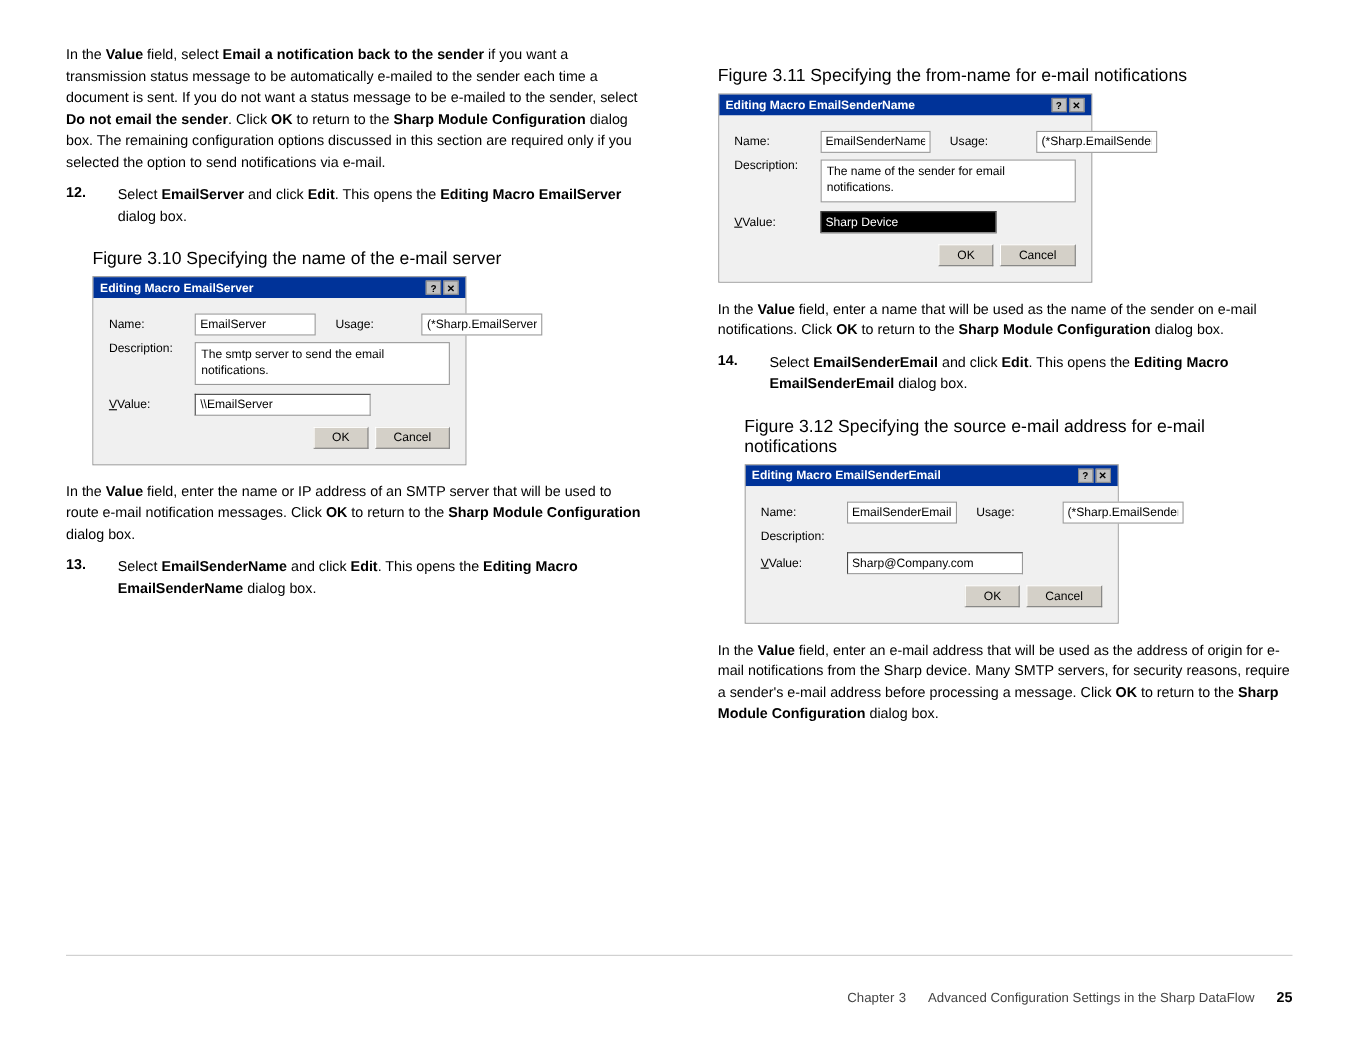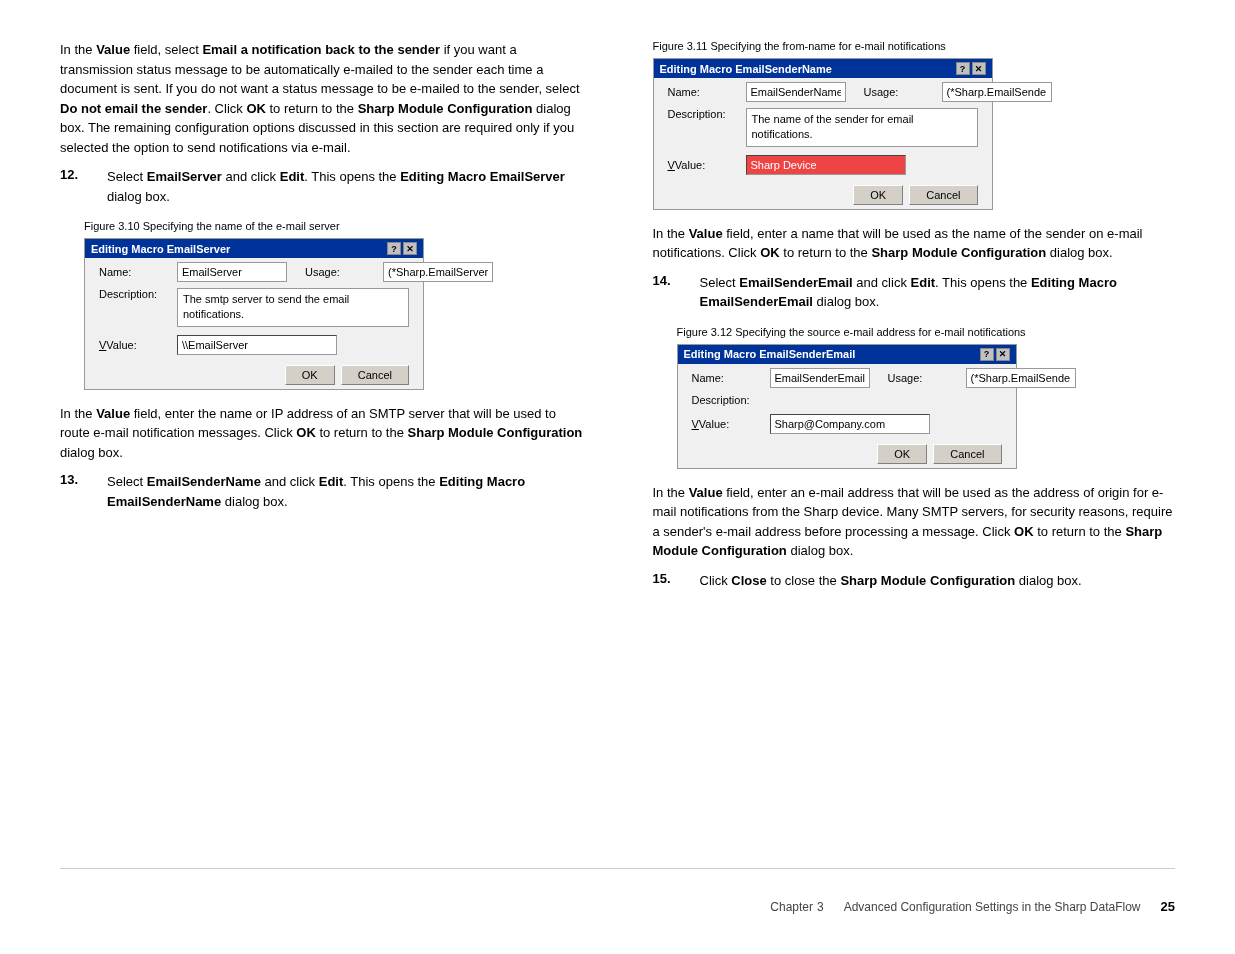--- a/index.html
+++ b/index.html
@@ -42,23 +42,24 @@
     .step-num {
       font-weight: bold;
       min-width: 24px;
     }
     .step-content {
       flex: 1;
       line-height: 1.5;
     }
     b { font-weight: bold; }
     .figure-caption {
-      font-size: 11px;
+      font-size: 16px;
       margin-bottom: 6px;
       color: #000;
+      margin-top: 21px;
     }
     
     .dialog {
       border: 1px solid #999;
       background: #f0f0f0;
       margin-bottom: 14px;
       width: 340px;
       font-size: 11px;
     }
     .dialog-titlebar {
@@ -81,21 +82,21 @@
       width: 14px;
       height: 13px;
       display: inline-flex;
       align-items: center;
       justify-content: center;
       font-size: 9px;
       color: #000;
       cursor: pointer;
     }
     .dialog-body {
-      padding: 4px 14px;
+      padding: 14px 14px;
       background: #f0f0f0;
     }
     .dialog-row {
       display: flex;
       align-items: center;
       margin-bottom: 6px;
       gap: 8px;
     }
     .dialog-label {
       font-size: 11px;
@@ -261,21 +262,21 @@
               <input class="dialog-field" style="width: 110px;" readonly="" value="(*Sharp.EmailSenderName*)">
             </div>
             <div class="dialog-desc-row">
               <span class="dialog-label">Description:</span>
               <div class="dialog-desc-box">The name of the sender for email notifications.</div>
             </div>
             <div class="dialog-value-row">
               <span class="dialog-label">
                 <span class="underline">V</span><span>Value:</span>
               </span>
-              <input class="dialog-value-field" style="background: #ef4444; color: rgb(255, 255, 255);" value="Sharp Device">
+              <input class="dialog-value-field" style="background: #000000; color: rgb(255, 255, 255);" value="Sharp Device">
             </div>
             <div class="dialog-buttons">
               <button class="dialog-btn">OK</button>
               <button class="dialog-btn">Cancel</button>
             </div>
           </div>
         </div>
       </div>
 
       <p>
@@ -320,26 +321,20 @@
               <button class="dialog-btn">Cancel</button>
             </div>
           </div>
         </div>
       </div>
 
       <p>
         In the <b>Value</b> field, enter an e-mail address that will be used as the address of origin for e-mail notifications from the Sharp device. Many SMTP servers, for security reasons, require a sender's e-mail address before processing a message. Click <b>OK</b> to return to the <b>Sharp Module Configuration</b> dialog box.
       </p>
 
-      <div class="step">
-        <span class="step-num">15.</span>
-        <div class="step-content">
-          Click <b>Close</b> to close the <b>Sharp Module Configuration</b> dialog box.
-        </div>
-      </div>
 
     </div>
   </div>
 
   <div class="page-footer">
     <span class="footer-text">Chapter</span>
     <span class="footer-text" style="margin-left:4px;">3</span>
     <span class="footer-text" style="margin-left:20px;">Advanced Configuration Settings in the Sharp DataFlow</span>
     <span class="footer-page-num" style="margin-left:20px;">25</span>
   </div>

